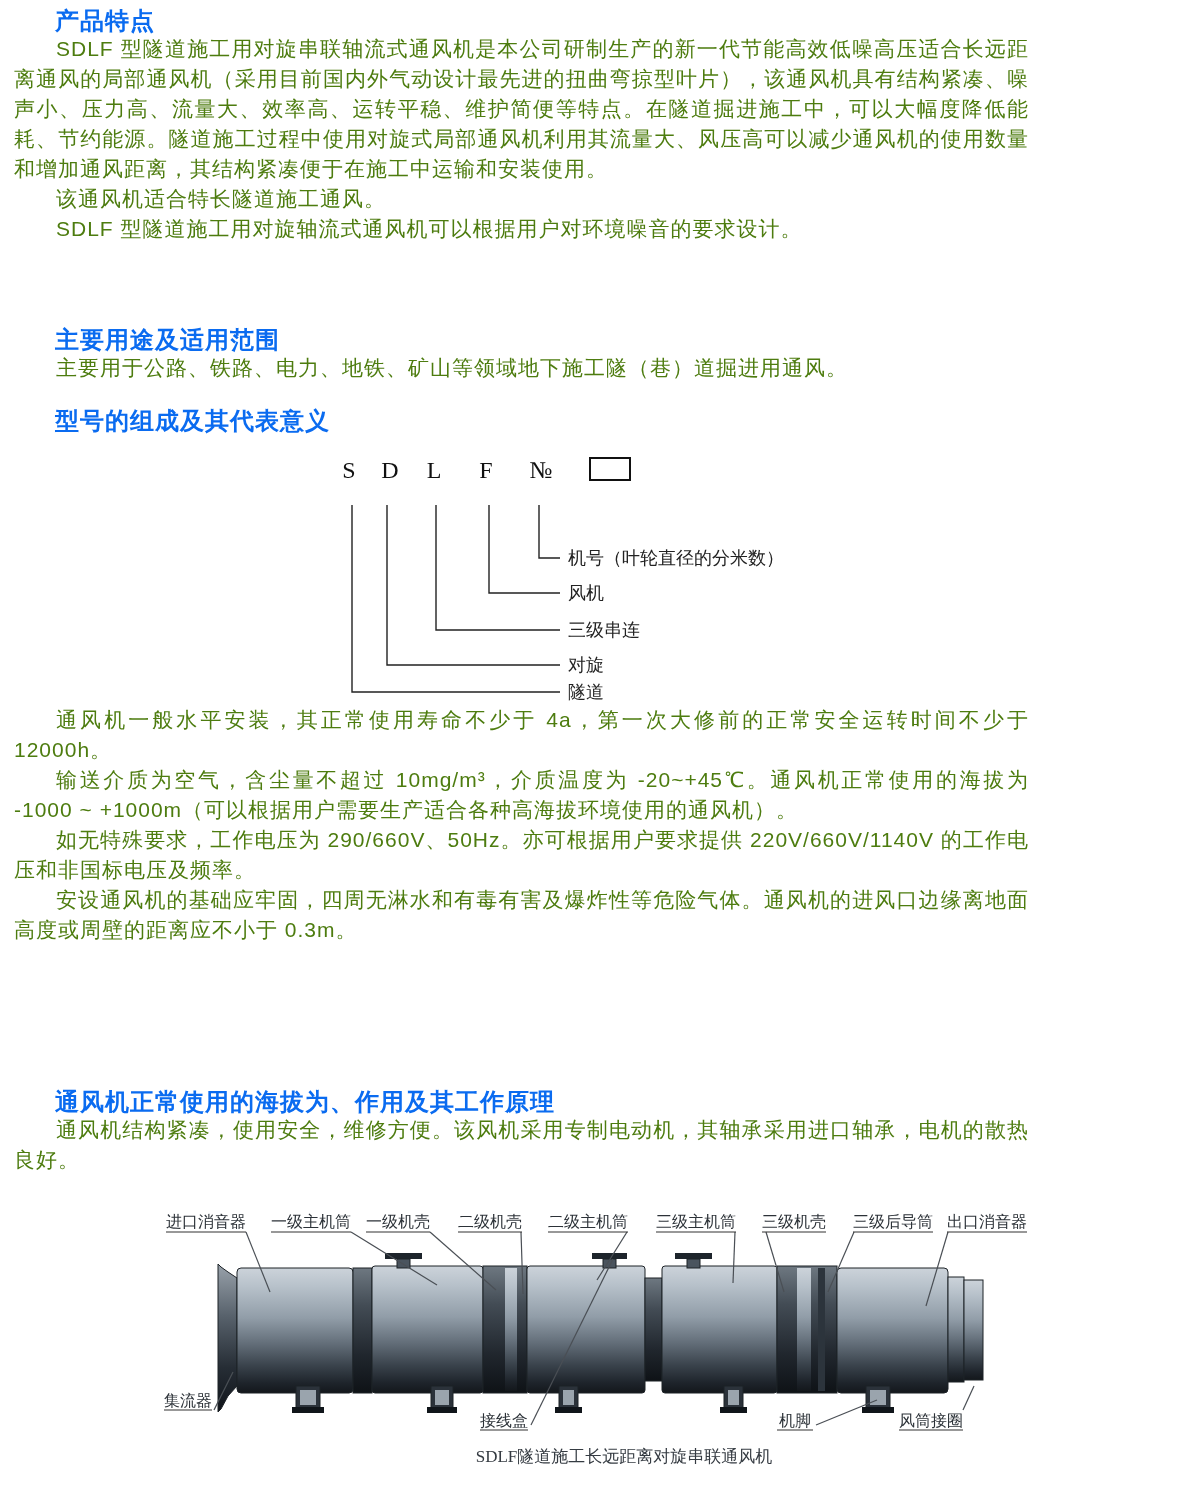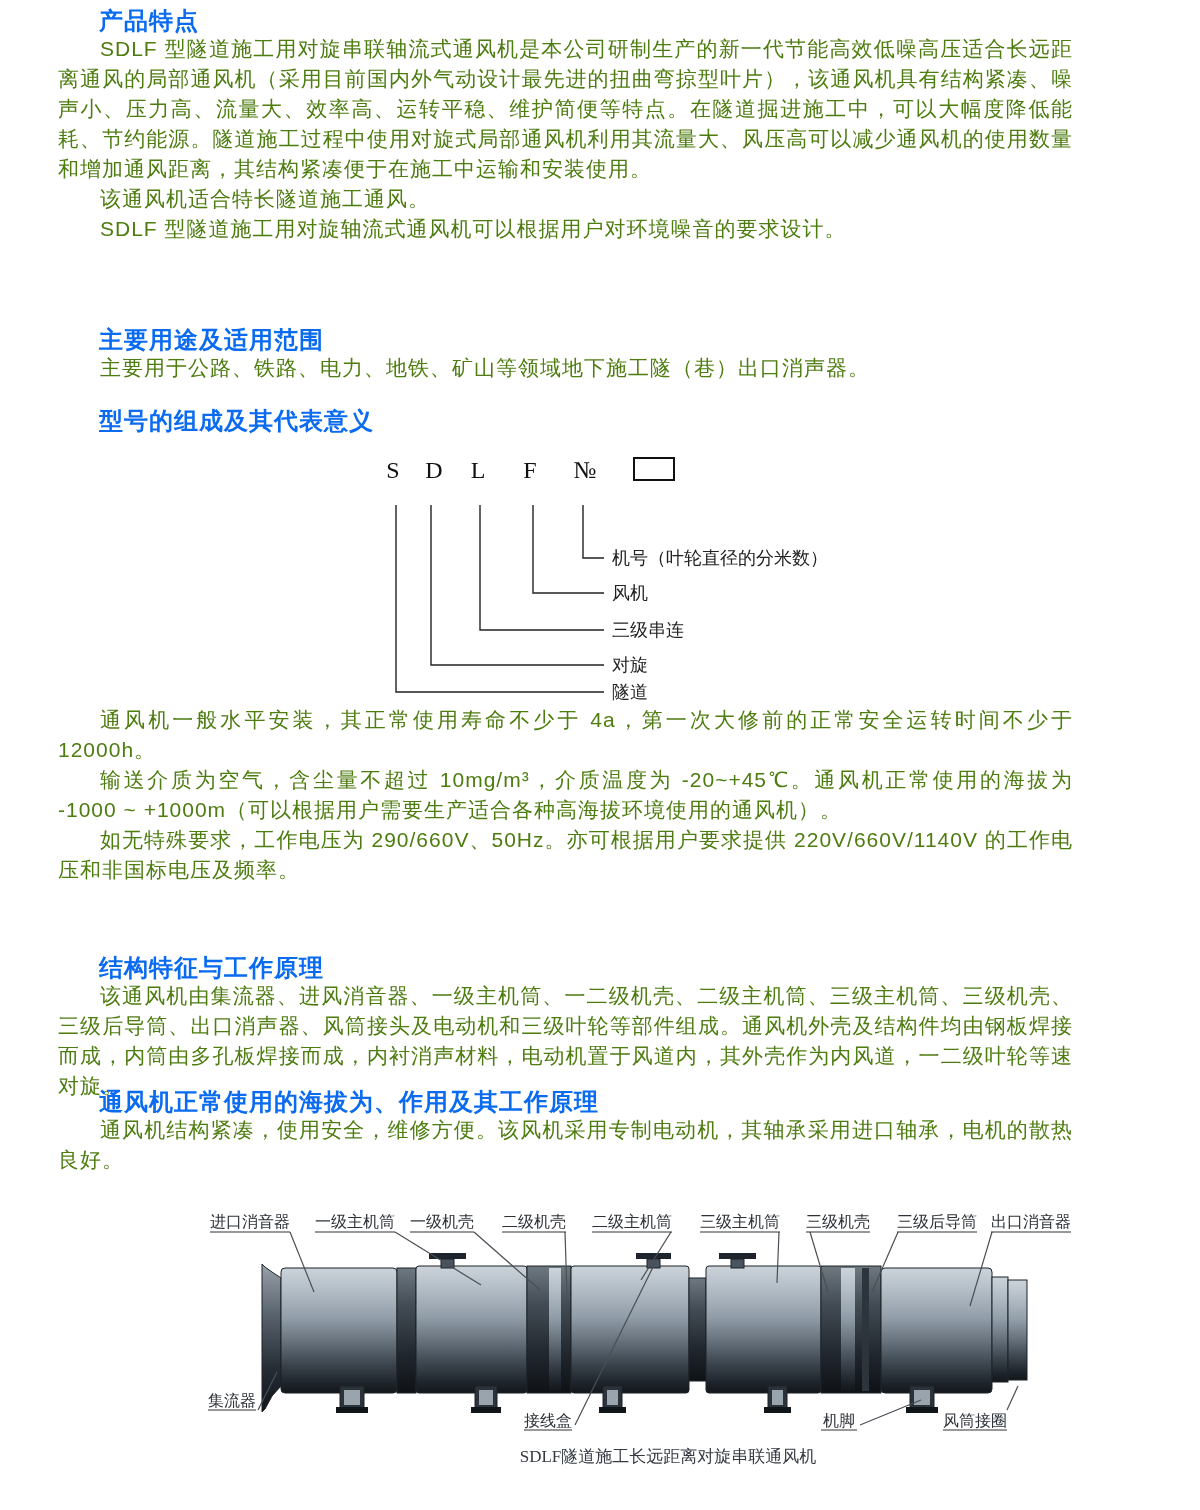--- a/index.html
+++ b/index.html
@@ -1,20 +1,20 @@
 <!DOCTYPE html>
 <html><head>
 <meta charset="utf-8">
 <style>
   html,body{margin:0;padding:0;background:#ffffff;}
   .page{
     position:relative;width:1200px;height:1510px;background:#ffffff;overflow:hidden;
     font-family:"Liberation Sans",sans-serif;color:#1c1c1e;
   }
-  .sec{position:absolute;left:8px;width:1044px;padding-left:36px;}
+  .sec{position:absolute;left:0;width:1044px;}
   .sec-inner{padding:0 15px 0 14px;}
   h2.hd{
     margin:0;padding:0 0 0 41px;color:#0a6bf0;font-size:24px;line-height:26px;
     font-weight:bold;letter-spacing:1px;
   }
   p.bd{
     margin:0;font-size:21px;line-height:30px;letter-spacing:1px;font-weight:500;
     text-align:justify;text-indent:2em;color:#4d7c0f;
   }
   .mt9{margin-top:9px}.mt5{margin-top:5px}.mt4{margin-top:4px}.mt2{margin-top:2px}
@@ -39,21 +39,21 @@
       <h2 class="hd">产品特点</h2>
       <p class="bd mt9">SDLF 型隧道施工用对旋串联轴流式通风机是本公司研制生产的新一代节能高效低噪高压适合长远距离通风的局部通风机（采用目前国内外气动设计最先进的扭曲弯掠型叶片），该通风机具有结构紧凑、噪声小、压力高、流量大、效率高、运转平稳、维护简便等特点。在隧道掘进施工中，可以大幅度降低能耗、节约能源。隧道施工过程中使用对旋式局部通风机利用其流量大、风压高可以减少通风机的使用数量和增加通风距离，其结构紧凑便于在施工中运输和安装使用。</p>
       <p class="bd mt5">该通风机适合特长隧道施工通风。</p>
       <p class="bd mt2">SDLF 型隧道施工用对旋轴流式通风机可以根据用户对环境噪音的要求设计。</p>
     </div>
   </div>
 
   <div class="sec" style="top:327px">
     <div class="sec-inner">
       <h2 class="hd">主要用途及适用范围</h2>
-      <p class="bd mt12">主要用于公路、铁路、电力、地铁、矿山等领域地下施工隧（巷）出口消声器。</p>
+      <p class="bd mt12">主要用于公路、铁路、电力、地铁、矿山等领域地下施工隧（巷）道掘进用通风。</p>
     </div>
   </div>
 
   <div class="sec" style="top:408px">
     <div class="sec-inner">
       <h2 class="hd">型号的组成及其代表意义</h2>
       <svg width="560" height="255" viewBox="0 0 560 255" style="display:block;margin:16px 0 0 316px;">
 
         <text class="model-letter" x="19" y="28" text-anchor="middle">S</text>
         <text class="model-letter" x="60" y="28" text-anchor="middle">D</text>
@@ -76,29 +76,24 @@
         <text class="model-label" x="238" y="248">隧道</text>
       </svg>
     </div>
   </div>
 
   <div class="sec" style="top:705px">
     <div class="sec-inner">
       <p class="bd mt4">通风机一般水平安装，其正常使用寿命不少于 4a，第一次大修前的正常安全运转时间不少于 12000h。</p>
       <p class="bd">输送介质为空气，含尘量不超过 10mg/m³，介质温度为 -20~+45℃。通风机正常使用的海拔为 -1000 ~ +1000m（可以根据用户需要生产适合各种高海拔环境使用的通风机）。</p>
       <p class="bd">如无特殊要求，工作电压为 290/660V、50Hz。亦可根据用户要求提供 220V/660V/1140V 的工作电压和非国标电压及频率。</p>
-    </div>
-  </div>
-
-  <div class="sec" style="top:955px">
-    <div class="sec-inner">
-      <h2 class="hd">结构特征与工作原理</h2>
-      <p class="bd mt8">该通风机由集流器、进风消音器、一级主机筒、一二级机壳、二级主机筒、三级主机筒、三级机壳、三级后导筒、出口消声器、风筒接头及电动机和三级叶轮等部件组成。通风机外壳及结构件均由钢板焊接而成，内筒由多孔板焊接而成，内衬消声材料，电动机置于风道内，其外壳作为内风道，一二级叶轮等速对旋。</p>
-    </div>
-  </div>
+      <p class="bd">安设通风机的基础应牢固，四周无淋水和有毒有害及爆炸性等危险气体。通风机的进风口边缘离地面高度或周壁的距离应不小于 0.3m。</p>
+    </div>
+  </div>
+
 
   <div class="sec" style="top:1089px">
     <div class="sec-inner">
       <h2 class="hd">通风机正常使用的海拔为、作用及其工作原理</h2>
       <p class="bd mt8">通风机结构紧凑，使用安全，维修方便。该风机采用专制电动机，其轴承采用进口轴承，电机的散热良好。</p>
     </div>
   </div>
 
   <div class="sec" style="top:1200px;height:310px">
     <svg width="1200" height="310" viewBox="0 0 1200 310" style="display:block">

